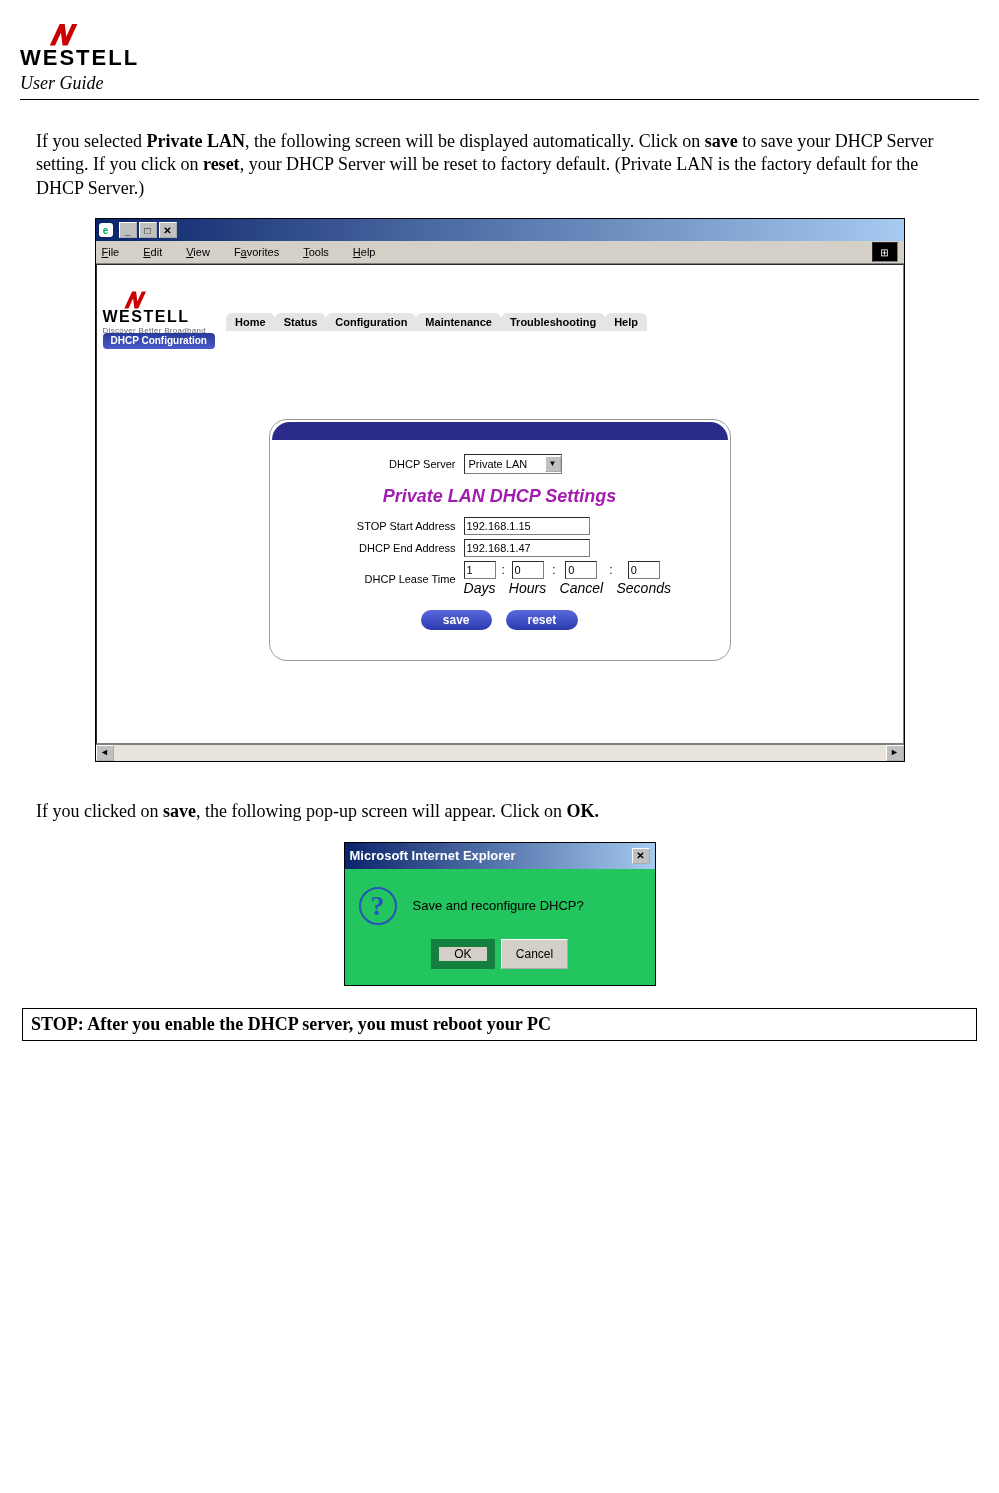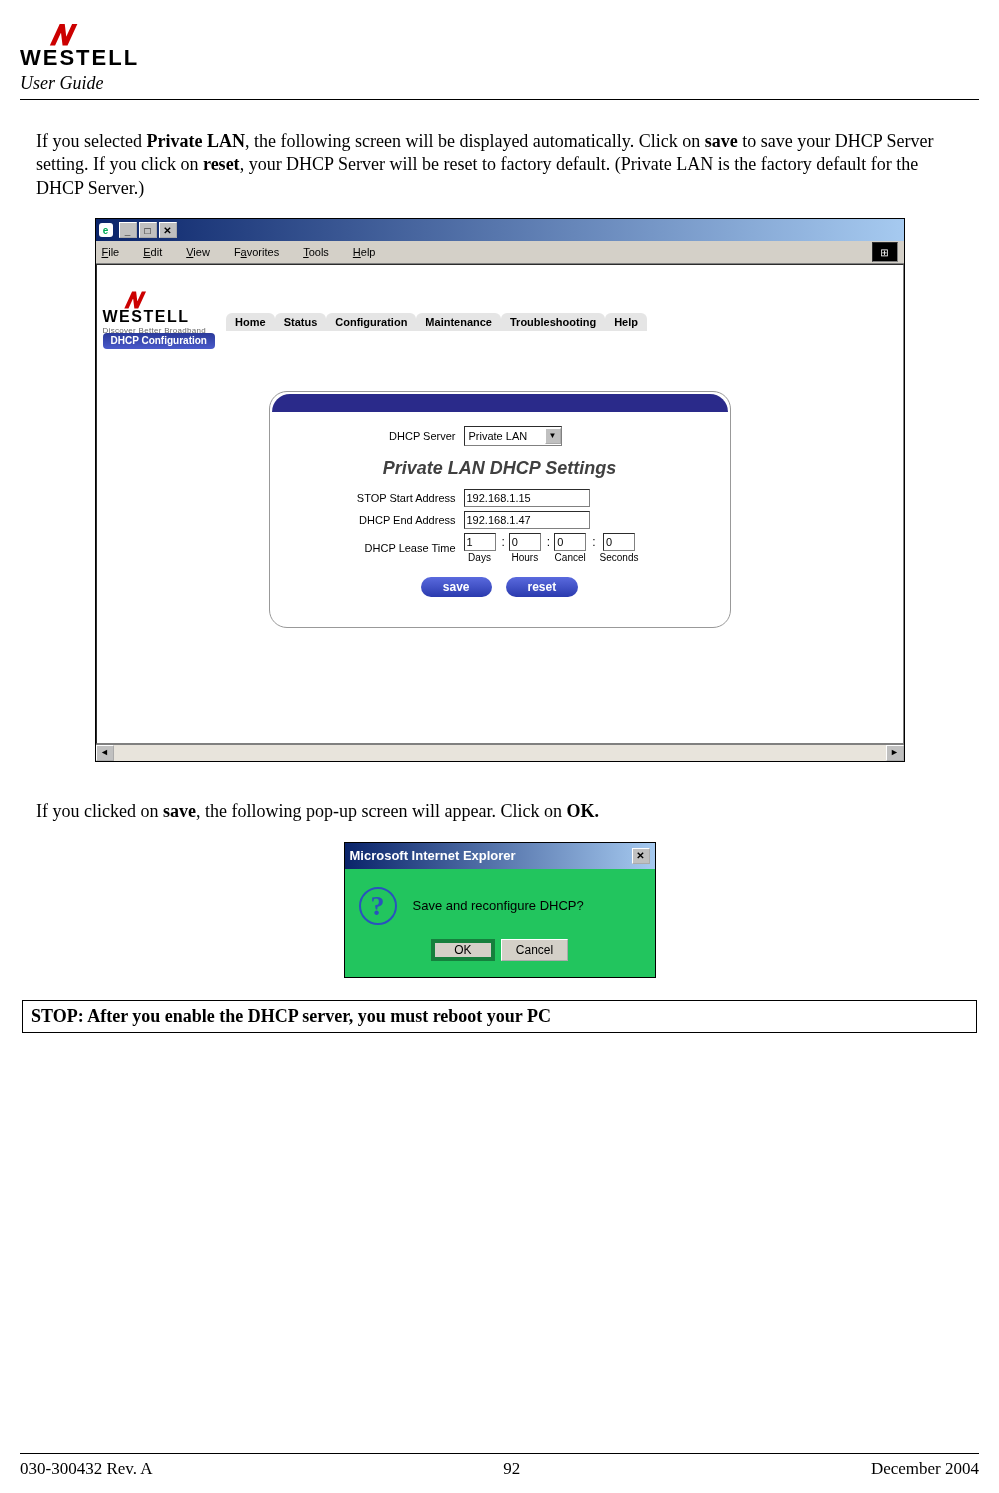--- a/index.html
+++ b/index.html
@@ -180,21 +180,21 @@
       color: #fff;
       font-size: 10px;
       font-weight: bold;
       padding: 2px 8px 3px 8px;
       border-radius: 4px;
       font-family: Arial, sans-serif;
     }
     .config-panel-wrap {
       display: flex;
       justify-content: center;
-      margin-top: 42px;
+      margin-top: 70px;
     }
     .config-panel {
       width: 460px;
       border: 1px solid #999;
       border-radius: 18px;
       background: #fff;
       padding-bottom: 30px;
     }
     .panel-top-bar {
       height: 18px;
@@ -245,37 +245,38 @@
       text-align: center;
       font-size: 8px;
       height: 14px;
       line-height: 14px;
     }
     .panel-heading {
       font-family: Verdana, Arial, sans-serif;
       font-weight: bold;
       font-style: italic;
       font-size: 18px;
-      color: #404040;
+      color: #a21caf;
       text-align: center;
       margin: 12px 0 10px 0;
     }
     .lease-row {
       display: flex;
       gap: 0;
       align-items: center;
     }
     .lease-cell {
       display: flex;
       flex-direction: column;
       align-items: center;
       margin-right: 2px;
     }
     .lease-cell .unit {
-      font-size: 10px;
+      font-size: 14px;
+      font-style: italic;
       font-family: Arial, sans-serif;
       margin-top: 1px;
     }
     .colon-sep {
       font-size: 12px;
       padding: 0 4px;
       align-self: flex-start;
       margin-top: 2px;
     }
     .button-row {
@@ -359,21 +360,21 @@
     }
     .win-btn {
       font-family: Tahoma, sans-serif;
       font-size: 12px;
       background: #d4d0c8;
       border: 1px outset #fff;
       padding: 1px 14px;
       min-width: 64px;
     }
     .win-btn.default-btn {
-      border: 4px solid #15803d;
+      border: 8px solid #15803d;
       padding: 0px 13px;
     }
     .stop-box {
       border: 1px solid #000;
       padding: 5px 8px;
       font-size: 18px;
       font-weight: bold;
       margin: 14px 2px 0 2px;
     }
     .footer {
@@ -537,21 +538,13 @@
       </div>
       <div class="popup-btns">
         <button class="win-btn default-btn">OK</button>
         <button class="win-btn">Cancel</button>
       </div>
     </div>
   </div>
 
   <div class="stop-box">STOP: After you enable the DHCP server, you must reboot your PC</div>
 
-  <div class="footer">
-    <hr class="footer-rule">
-    <div class="footer-row">
-      <span>030-300432 Rev. A</span>
-      <span class="center">92</span>
-      <span>December 2004</span>
-    </div>
-  </div>
 </div>
 
 </body></html>

